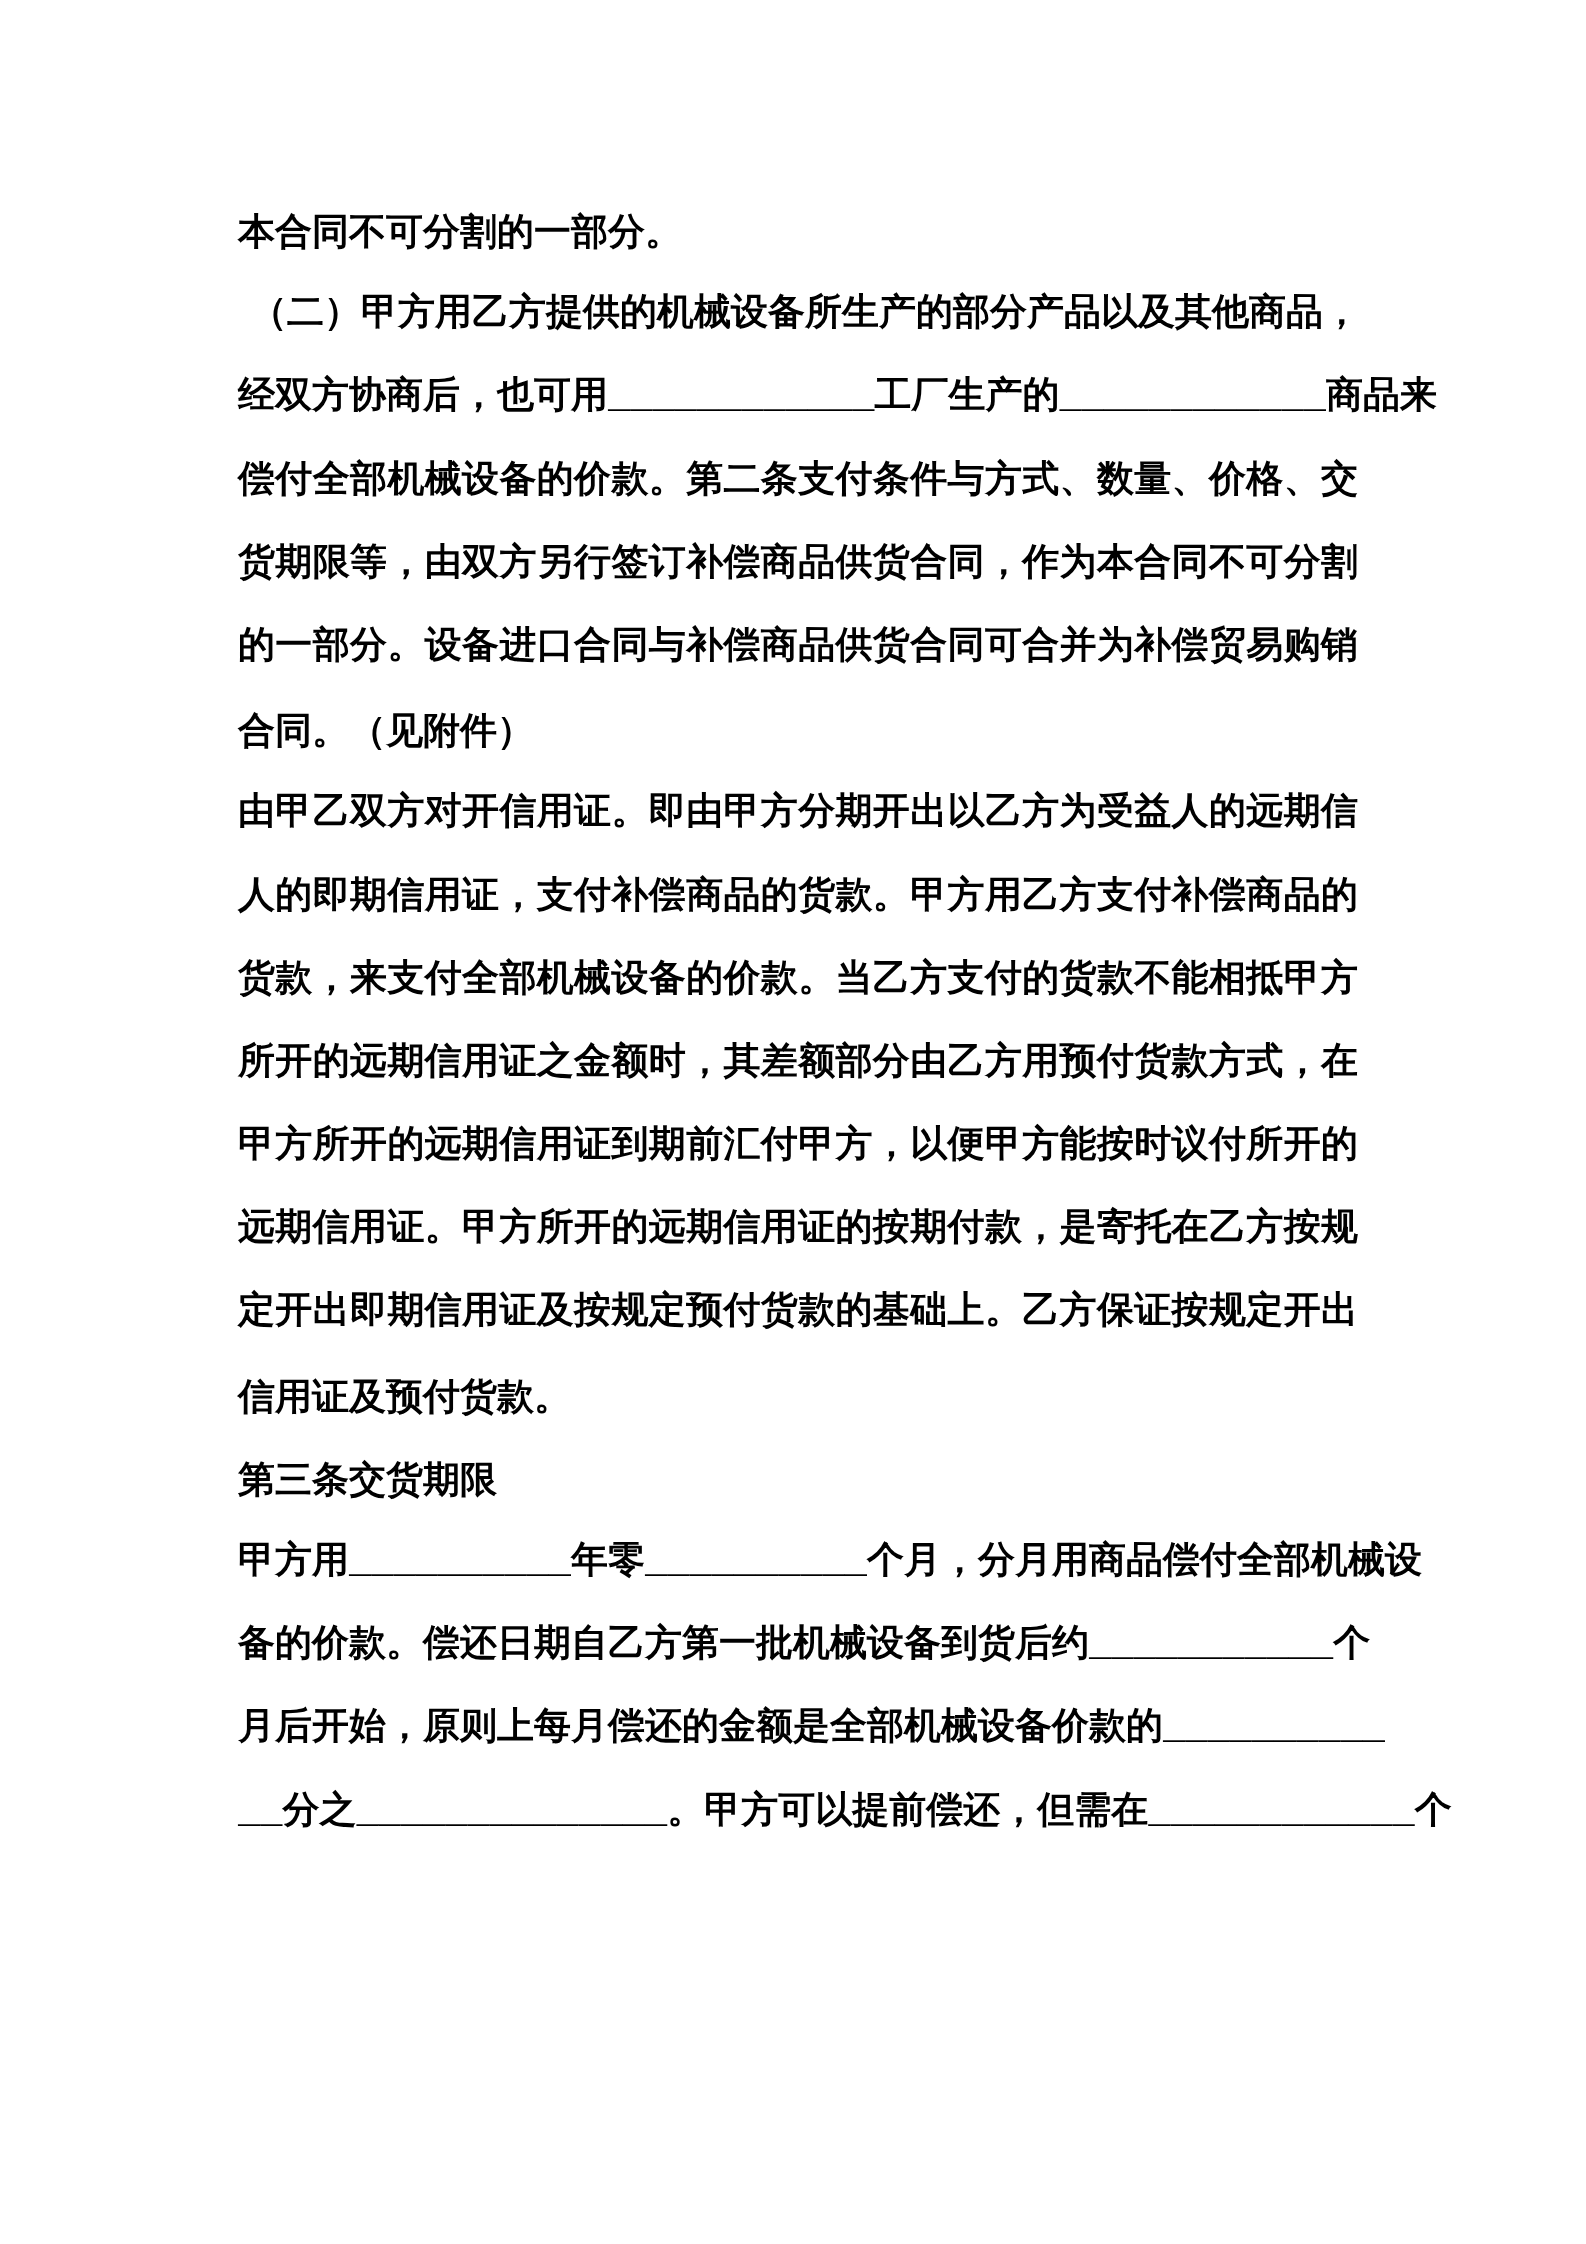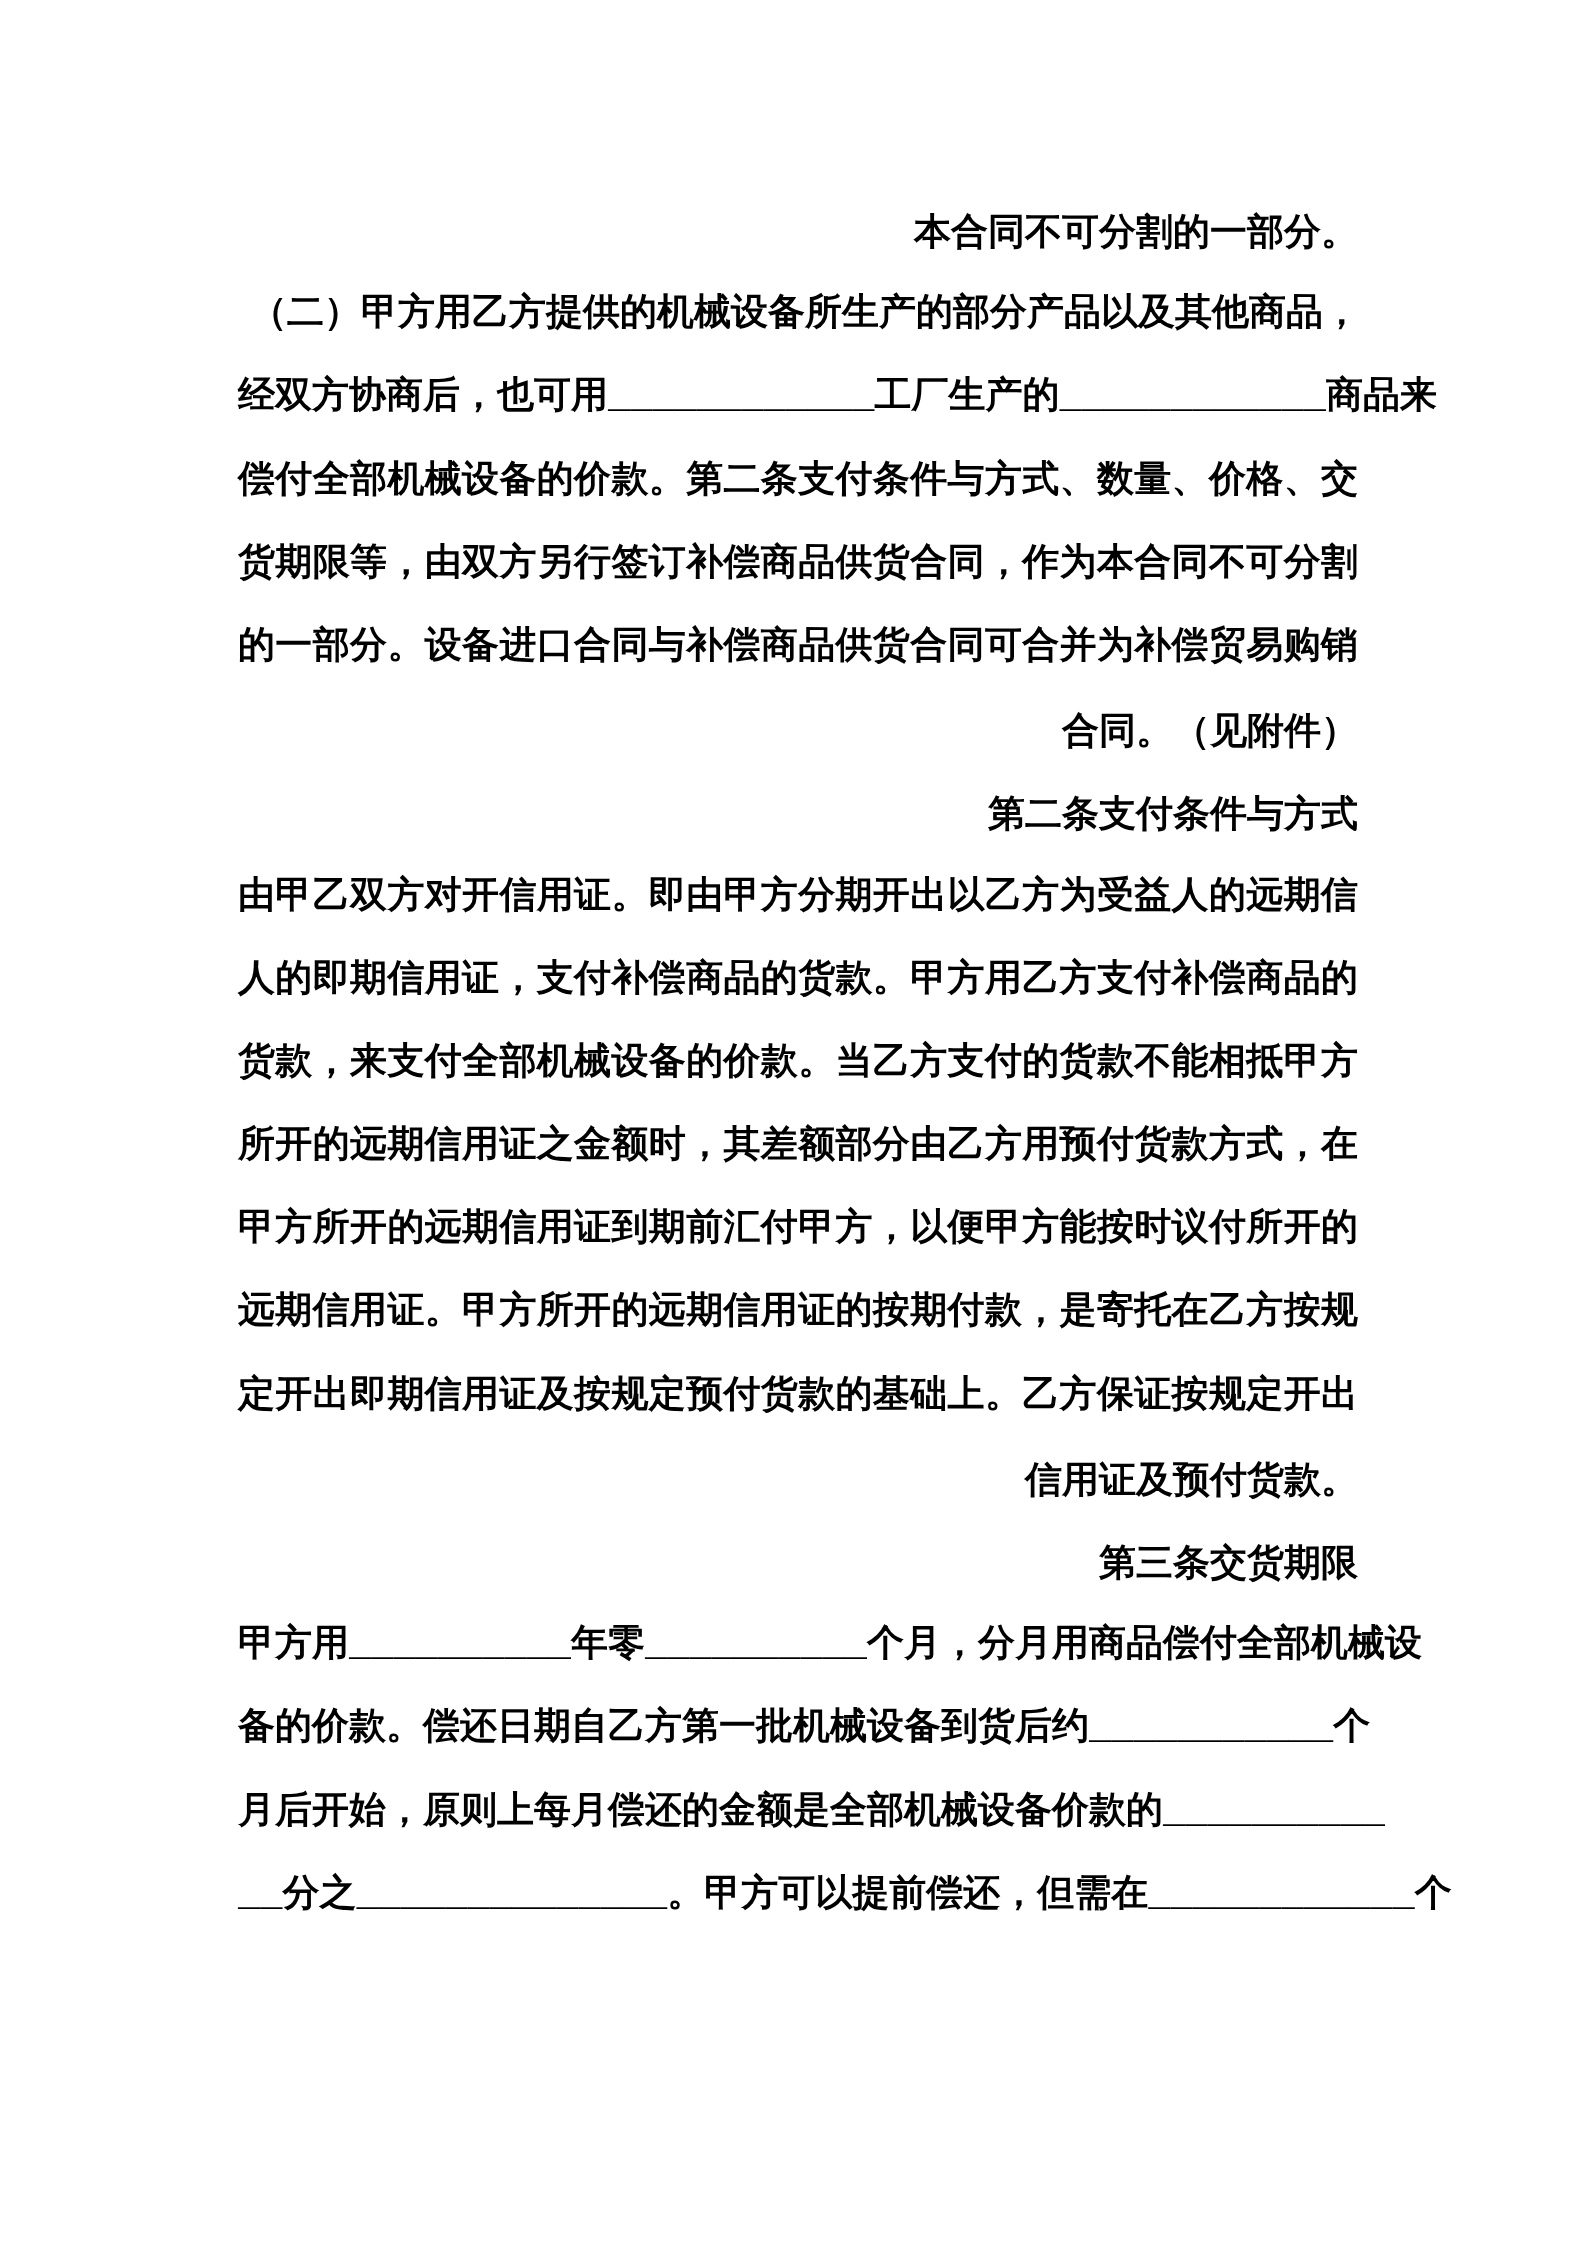--- a/index.html
+++ b/index.html
@@ -28,21 +28,21 @@
     width: 1120px;
   }
   .text-line {
     font-family: "DejaVu Sans", sans-serif;
     font-weight: 700;
     font-size: 37px;
     color: #000000;
     line-height: 83.2px;
     height: 83.2px;
     white-space: nowrap;
-    text-align: right;
+    text-align: left;
   }
   .text-line.justify {
     text-align: justify;
     text-align-last: justify;
     font-family: Liberation Mono, monospace;
   }
   .text-line.indent {
     text-indent: 12px;
   }
 </style>
@@ -51,21 +51,20 @@
 
 <div class="doc-page">
   <div class="doc-content">
       <div class="text-line">本合同不可分割的一部分。</div>
       <div class="text-line justify indent">（二）甲方用乙方提供的机械设备所生产的部分产品以及其他商品，</div>
       <div class="text-line justify">经双方协商后，也可用____________工厂生产的____________商品来</div>
       <div class="text-line justify">偿付全部机械设备的价款。第二条支付条件与方式、数量、价格、交</div>
       <div class="text-line justify">货期限等，由双方另行签订补偿商品供货合同，作为本合同不可分割</div>
       <div class="text-line justify">的一部分。设备进口合同与补偿商品供货合同可合并为补偿贸易购销</div>
       <div class="text-line">合同。（见附件）</div>
-      <div class="text-line">第二条支付条件与方式</div>
       <div class="text-line justify">由甲乙双方对开信用证。即由甲方分期开出以乙方为受益人的远期信</div>
       <div class="text-line justify">人的即期信用证，支付补偿商品的货款。甲方用乙方支付补偿商品的</div>
       <div class="text-line justify">货款，来支付全部机械设备的价款。当乙方支付的货款不能相抵甲方</div>
       <div class="text-line justify">所开的远期信用证之金额时，其差额部分由乙方用预付货款方式，在</div>
       <div class="text-line justify">甲方所开的远期信用证到期前汇付甲方，以便甲方能按时议付所开的</div>
       <div class="text-line justify">远期信用证。甲方所开的远期信用证的按期付款，是寄托在乙方按规</div>
       <div class="text-line justify">定开出即期信用证及按规定预付货款的基础上。乙方保证按规定开出</div>
       <div class="text-line">信用证及预付货款。</div>
       <div class="text-line">第三条交货期限</div>
       <div class="text-line justify">甲方用__________年零__________个月，分月用商品偿付全部机械设</div>

